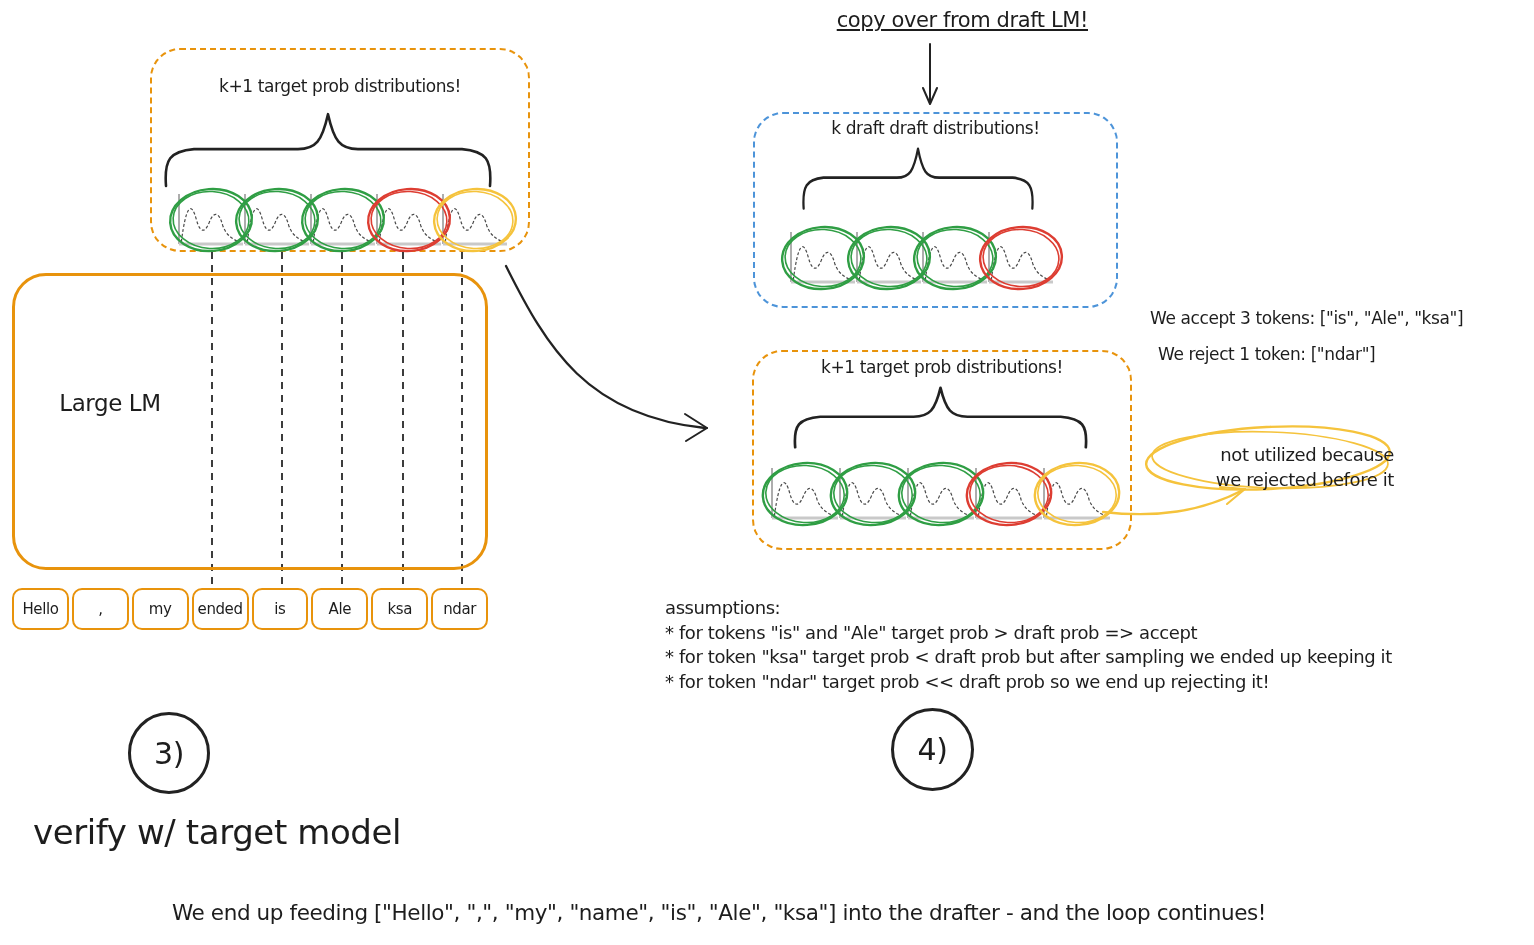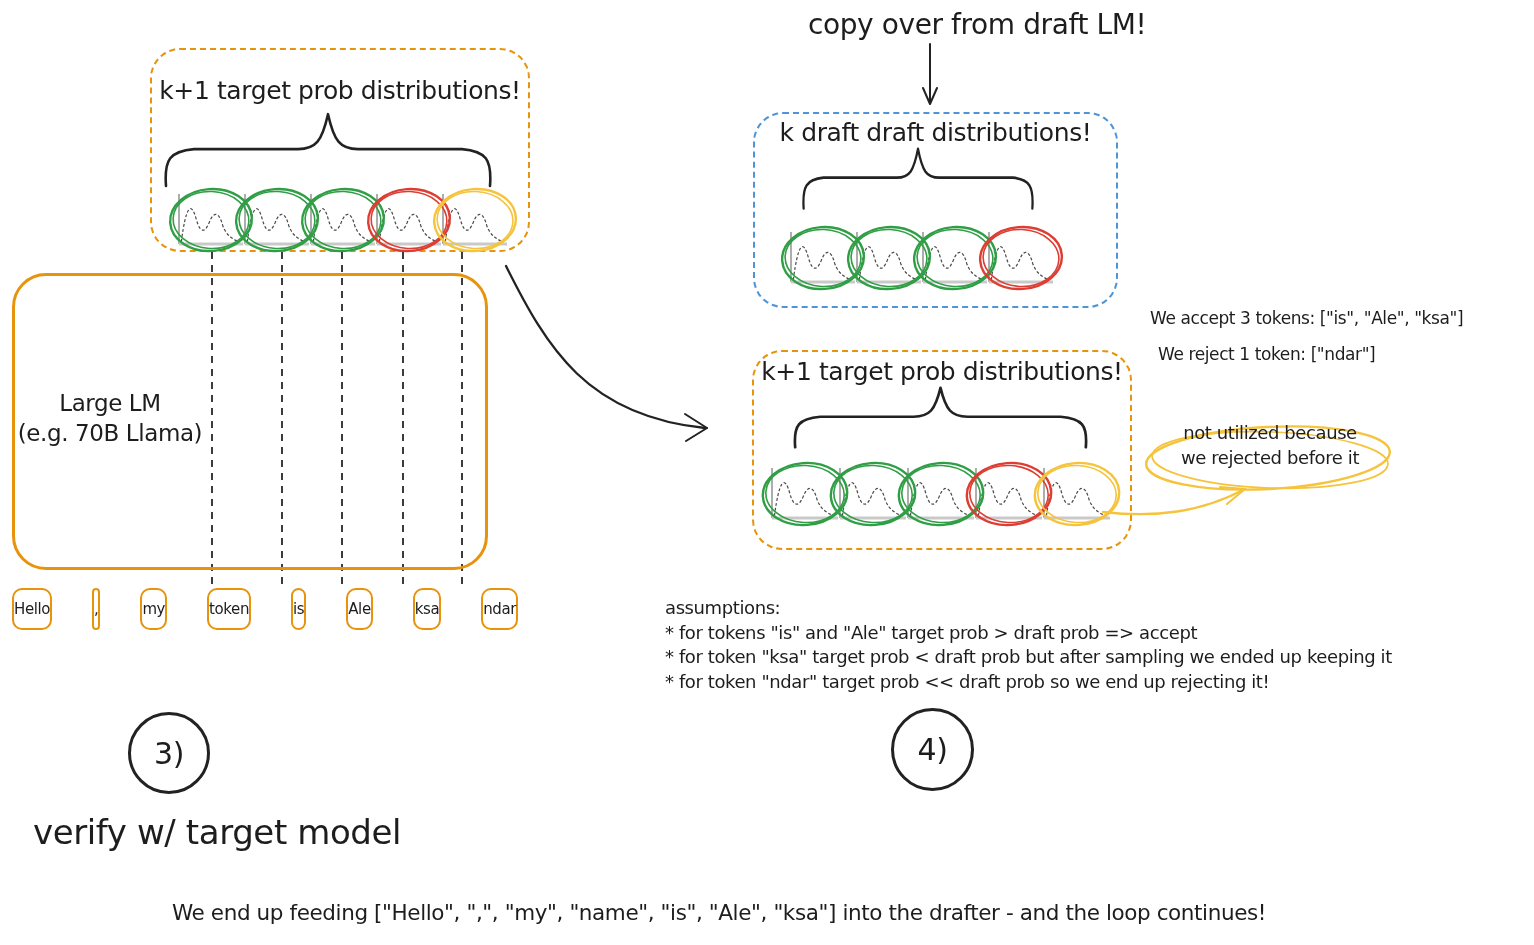--- a/index.html
+++ b/index.html
@@ -7,39 +7,39 @@
   #canvas {
     position: relative; width: 1534px; height: 945px; background: #fff;
     font-family: "DejaVu Sans", sans-serif; color: var(--ink, #1d1d1d);
     letter-spacing: -0.4px; overflow: hidden;
   }
   .abs { position: absolute; }
   .dashed-box { border-radius: 30px; background: transparent; }
   .orange-dashed { border: 2.6px dashed var(--orange, #e8930c); }
   .blue-dashed   { border: 2.6px dashed var(--blue, #4d94d9); }
   .solid-box { border: 3.2px solid var(--orange, #e8930c); border-radius: 34px; background: transparent; }
-  .box-title { text-align: center; font-size: 25px; white-space: nowrap; }
+  .box-title { text-align: center; font-size: 17px; white-space: nowrap; }
   .note { white-space: nowrap; }
   .vline { width: 2px; background-image: repeating-linear-gradient(to bottom, #3c3c3c 0 7px, transparent 7px 13px); }
   .token-row { display: flex; gap: 3px; }
   .token {
     flex: 1; border: 2.6px solid var(--orange, #e8930c); border-radius: 10px;
     display: flex; align-items: center; justify-content: center;
     font-size: 15px; background: #fff;
   }
   .circle-step {
     border: 3px solid #222; border-radius: 50%;
     display: flex; align-items: center; justify-content: center; font-size: 30px;
   }
   .step-label { font-size: 34px; white-space: nowrap; }
   .model-label { text-align: center; font-size: 23px; line-height: 30px; }
   .assumptions { font-size: 18px; line-height: 24.5px; white-space: nowrap; }
   .bubble-text { text-align: center; font-size: 18px; line-height: 25px; }
   .accept-note, .reject-note { font-size: 17px; }
-  .copy-note { font-size: 28px; text-align: left; white-space: nowrap; }
+  .copy-note { font-size: 21px; text-align: right; white-space: nowrap; text-decoration: underline; }
   .footer-note { font-size: 21.5px; white-space: nowrap; }
   svg { display: block; overflow: visible; }
   .ink { stroke: #222; fill: none; stroke-linecap: round; stroke-linejoin: round; }
   .yellow-stroke { stroke: var(--yellow, #f5c33c); fill: none; stroke-linecap: round; }
 </style>
 </head>
 <body>
 
 <div id="canvas">
 
@@ -78,28 +78,27 @@
 
   <div class="abs vline" style="left:211px; top:252px; height:337px;"></div>
   <div class="abs vline" style="left:281px; top:252px; height:337px;"></div>
   <div class="abs vline" style="left:341px; top:252px; height:337px;"></div>
   <div class="abs vline" style="left:402px; top:252px; height:337px;"></div>
   <div class="abs vline" style="left:461px; top:252px; height:337px;"></div>
 
   <div class="abs solid-box" style="left:12px; top:273px; width:476px; height:297px;"></div>
   <div class="abs model-label" style="left:4px; top:388px; width:212px;">
     <div>Large LM</div>
-    <div>(e.g. 70B Llama)</div>
-  </div>
-
-  <div class="abs token-row" style="left:12px; top:588px; width:476px; height:42px;gap:40px;">
+  </div>
+
+  <div class="abs token-row" style="left:12px; top:588px; width:476px; height:42px;">
       <div class="token">Hello</div>
       <div class="token">,</div>
       <div class="token">my</div>
-      <div class="token">token</div>
+      <div class="token">ended</div>
       <div class="token">is</div>
       <div class="token">Ale</div>
       <div class="token">ksa</div>
       <div class="token">ndar</div>
     </div>
 
   <div class="abs copy-note" style="left:808px; top:8px; width:280px;">copy over from draft LM!</div>
   <svg class="abs" style="left:916px; top:44px;" width="30" height="68">
     <line class="ink" stroke-width="2" x1="14" y1="0" x2="14" y2="58"></line>
     <polyline class="ink" stroke-width="2" points="7,44 14,60 21,44"></polyline>
@@ -172,21 +171,21 @@
       <ellipse cx="314" cy="42" rx="39.2" ry="28.5" fill="none" stroke="#f5c33c" stroke-width="1.6" transform="rotate(3 314 42)"></ellipse>
     </svg>
 
   <div class="abs note accept-note" style="left:1150px; top:308px;">We accept 3 tokens: ["is", "Ale", "ksa"]</div>
   <div class="abs note reject-note" style="left:1158px; top:344px;">We reject 1 token: ["ndar"]</div>
 
   <svg class="abs" style="left:1142px; top:422px;" width="256" height="76">
     <ellipse class="yellow-stroke" stroke-width="2.4" cx="126" cy="36" rx="122" ry="31" transform="rotate(-3 126 36)"></ellipse>
     <ellipse class="yellow-stroke" stroke-width="1.7" cx="128" cy="38" rx="118" ry="28" transform="rotate(2 128 38)"></ellipse>
   </svg>
-  <div class="abs bubble-text" style="left:1146px; top:420px; width:248px;">
+  <div class="abs bubble-text" style="left:1146px; top:442px; width:248px;text-align:right;">
     <div>not utilized because</div>
     <div>we rejected before it</div>
   </div>
   <svg class="abs" style="left:1096px; top:478px;" width="160" height="46">
     <path class="yellow-stroke" stroke-width="2.3" d="M7,34 C60,40 105,34 147,12"></path>
     <line class="yellow-stroke" stroke-width="2.1" x1="124" y1="9" x2="149" y2="11"></line>
     <line class="yellow-stroke" stroke-width="2.1" x1="131" y1="26" x2="149" y2="11"></line>
   </svg>
 
   <div class="abs assumptions" style="left:665px; top:578px;margin-top:18px;">

